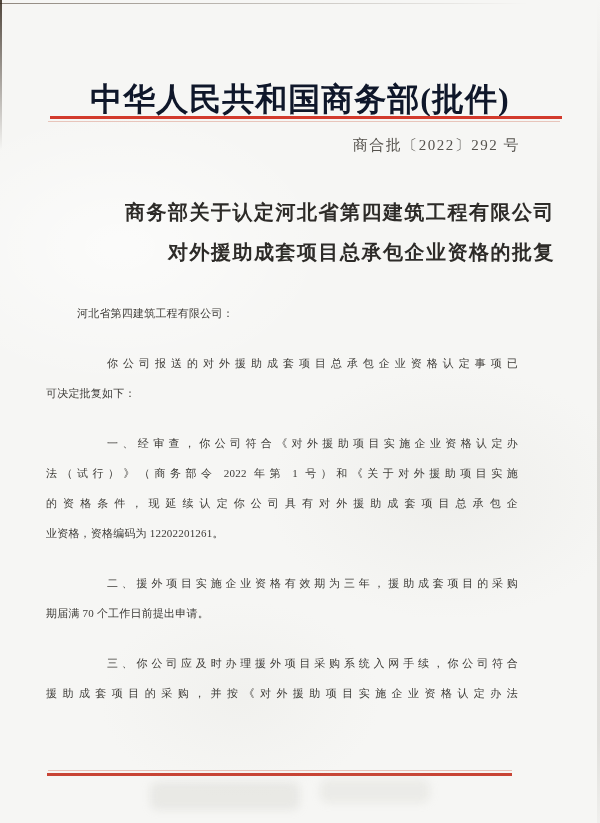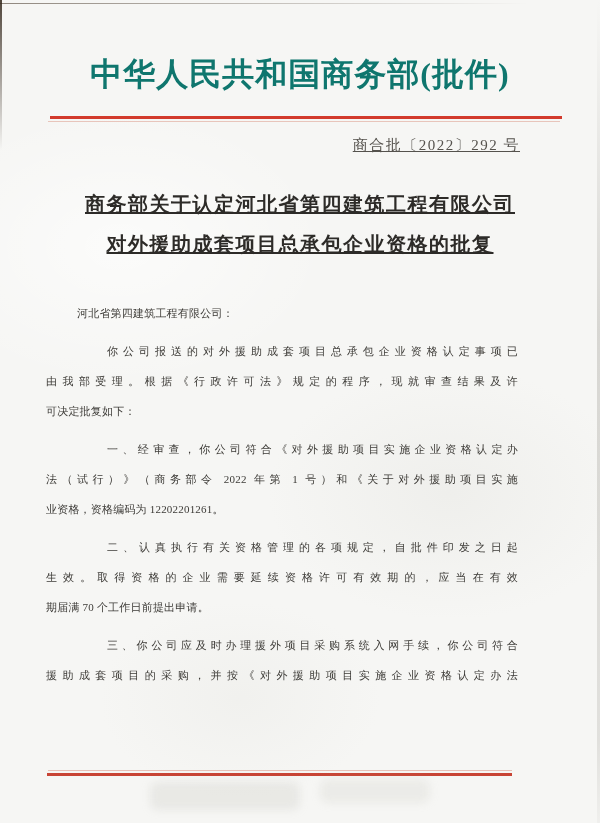--- a/index.html
+++ b/index.html
@@ -53,51 +53,49 @@
     position: absolute; top: 121px; left: 48px; width: 512px; height: 1px;
     opacity: 0.55;
   }
 
   .doc-number {
     position: absolute; top: 136px; left: 0; width: 520px;
     text-align: right;
     font-size: 15px;
     letter-spacing: 1.5px;
     color: #55524d;
-    text-decoration: underline;
   }
 
   .document-title {
-    position: absolute; top: 184px; left: 45px; width: 510px;
-    text-align: center;
+    position: absolute; top: 192px; left: 45px; width: 510px;
+    text-align: right;
     font-size: 20px; font-weight: bold;
     color: #2d2b28;
     letter-spacing: 1.5px;
-    text-decoration: underline;
   }
   .document-title .title-line { line-height: 40px; height: 40px; }
 
   .document-body {
     position: absolute; top: 298px; left: 46px; width: 472px;
     font-size: 11px;
     color: #3d3b37;
     letter-spacing: 0.2px;
   }
   .line {
     line-height: 30px; height: 30px;
     text-align: left;
     white-space: nowrap;
   }
   .line.justify {
     text-align: justify;
     text-align-last: justify;
     white-space: normal;
     overflow: hidden;
   }
-  .line.para-start { margin-top: 8px; }
+  .line.para-start { margin-top: 20px; }
   .line.indent { text-indent: 61px; }
   .line.salutation { padding-left: 31px; }
 
   .footer-rule-thin {
     position: absolute; top: 770px; left: 48px; width: 464px; height: 1px;
     opacity: 0.6;
   }
   .footer-rule-thick {
     position: absolute; top: 773px; left: 47px; width: 465px; height: 3px;
   }
@@ -114,42 +112,41 @@
 </head>
 <body>
 
 <div class="page">
 
   <div class="scan-top-edge"></div>
   <div class="scan-top-edge2"></div>
   <div class="scan-left-edge"></div>
   <div class="scan-right-edge"></div>
 
-  <div class="ministry-title" style="color: #0f766e;">中华人民共和国商务部(批件)</div>
+  <div class="ministry-title" style="color: #0f172a; margin-top: 25px;">中华人民共和国商务部(批件)</div>
 
   <div class="header-rule-thick" style="background: rgb(210, 58, 44);"></div>
   <div class="header-rule-thin" style="background: rgb(221, 156, 141);"></div>
 
   <div class="doc-number">商合批〔2022〕292 号</div>
 
   <div class="document-title">
     <div class="title-line">商务部关于认定河北省第四建筑工程有限公司</div>
     <div class="title-line">对外援助成套项目总承包企业资格的批复</div>
   </div>
 
   <div class="document-body" style="color: rgb(61, 59, 55);">
       <div class="line salutation">河北省第四建筑工程有限公司：</div>
       <div class="line indent justify para-start">你公司报送的对外援助成套项目总承包企业资格认定事项已</div>
-      <div class="line justify">由我部受理。根据《行政许可法》规定的程序，现就审查结果及许</div>
       <div class="line ">可决定批复如下：</div>
       <div class="line indent justify para-start">一、经审查，你公司符合《对外援助项目实施企业资格认定办</div>
       <div class="line justify">法（试行）》（商务部令 2022 年第 1 号）和《关于对外援助项目实施</div>
+      <div class="line justify">的资格条件，现延续认定你公司具有对外援助成套项目总承包企</div>
       <div class="line ">业资格，资格编码为 12202201261。</div>
-      <div class="line indent justify para-start">二、认真执行有关资格管理的各项规定，自批件印发之日起</div>
-      <div class="line justify">生效。取得资格的企业需要延续资格许可有效期的，应当在有效</div>
+      <div class="line indent justify para-start">二、援外项目实施企业资格有效期为三年，援助成套项目的采购</div>
       <div class="line ">期届满 70 个工作日前提出申请。</div>
       <div class="line indent justify para-start">三、你公司应及时办理援外项目采购系统入网手续，你公司符合</div>
       <div class="line justify">援助成套项目的采购，并按《对外援助项目实施企业资格认定办法</div>
     </div>
 
   <div class="footer-rule-thin" style="background: rgb(221, 156, 141);"></div>
   <div class="footer-rule-thick" style="background: rgb(200, 68, 53);"></div>
 
   <div class="showthrough-a"></div>
   <div class="showthrough-b"></div>

